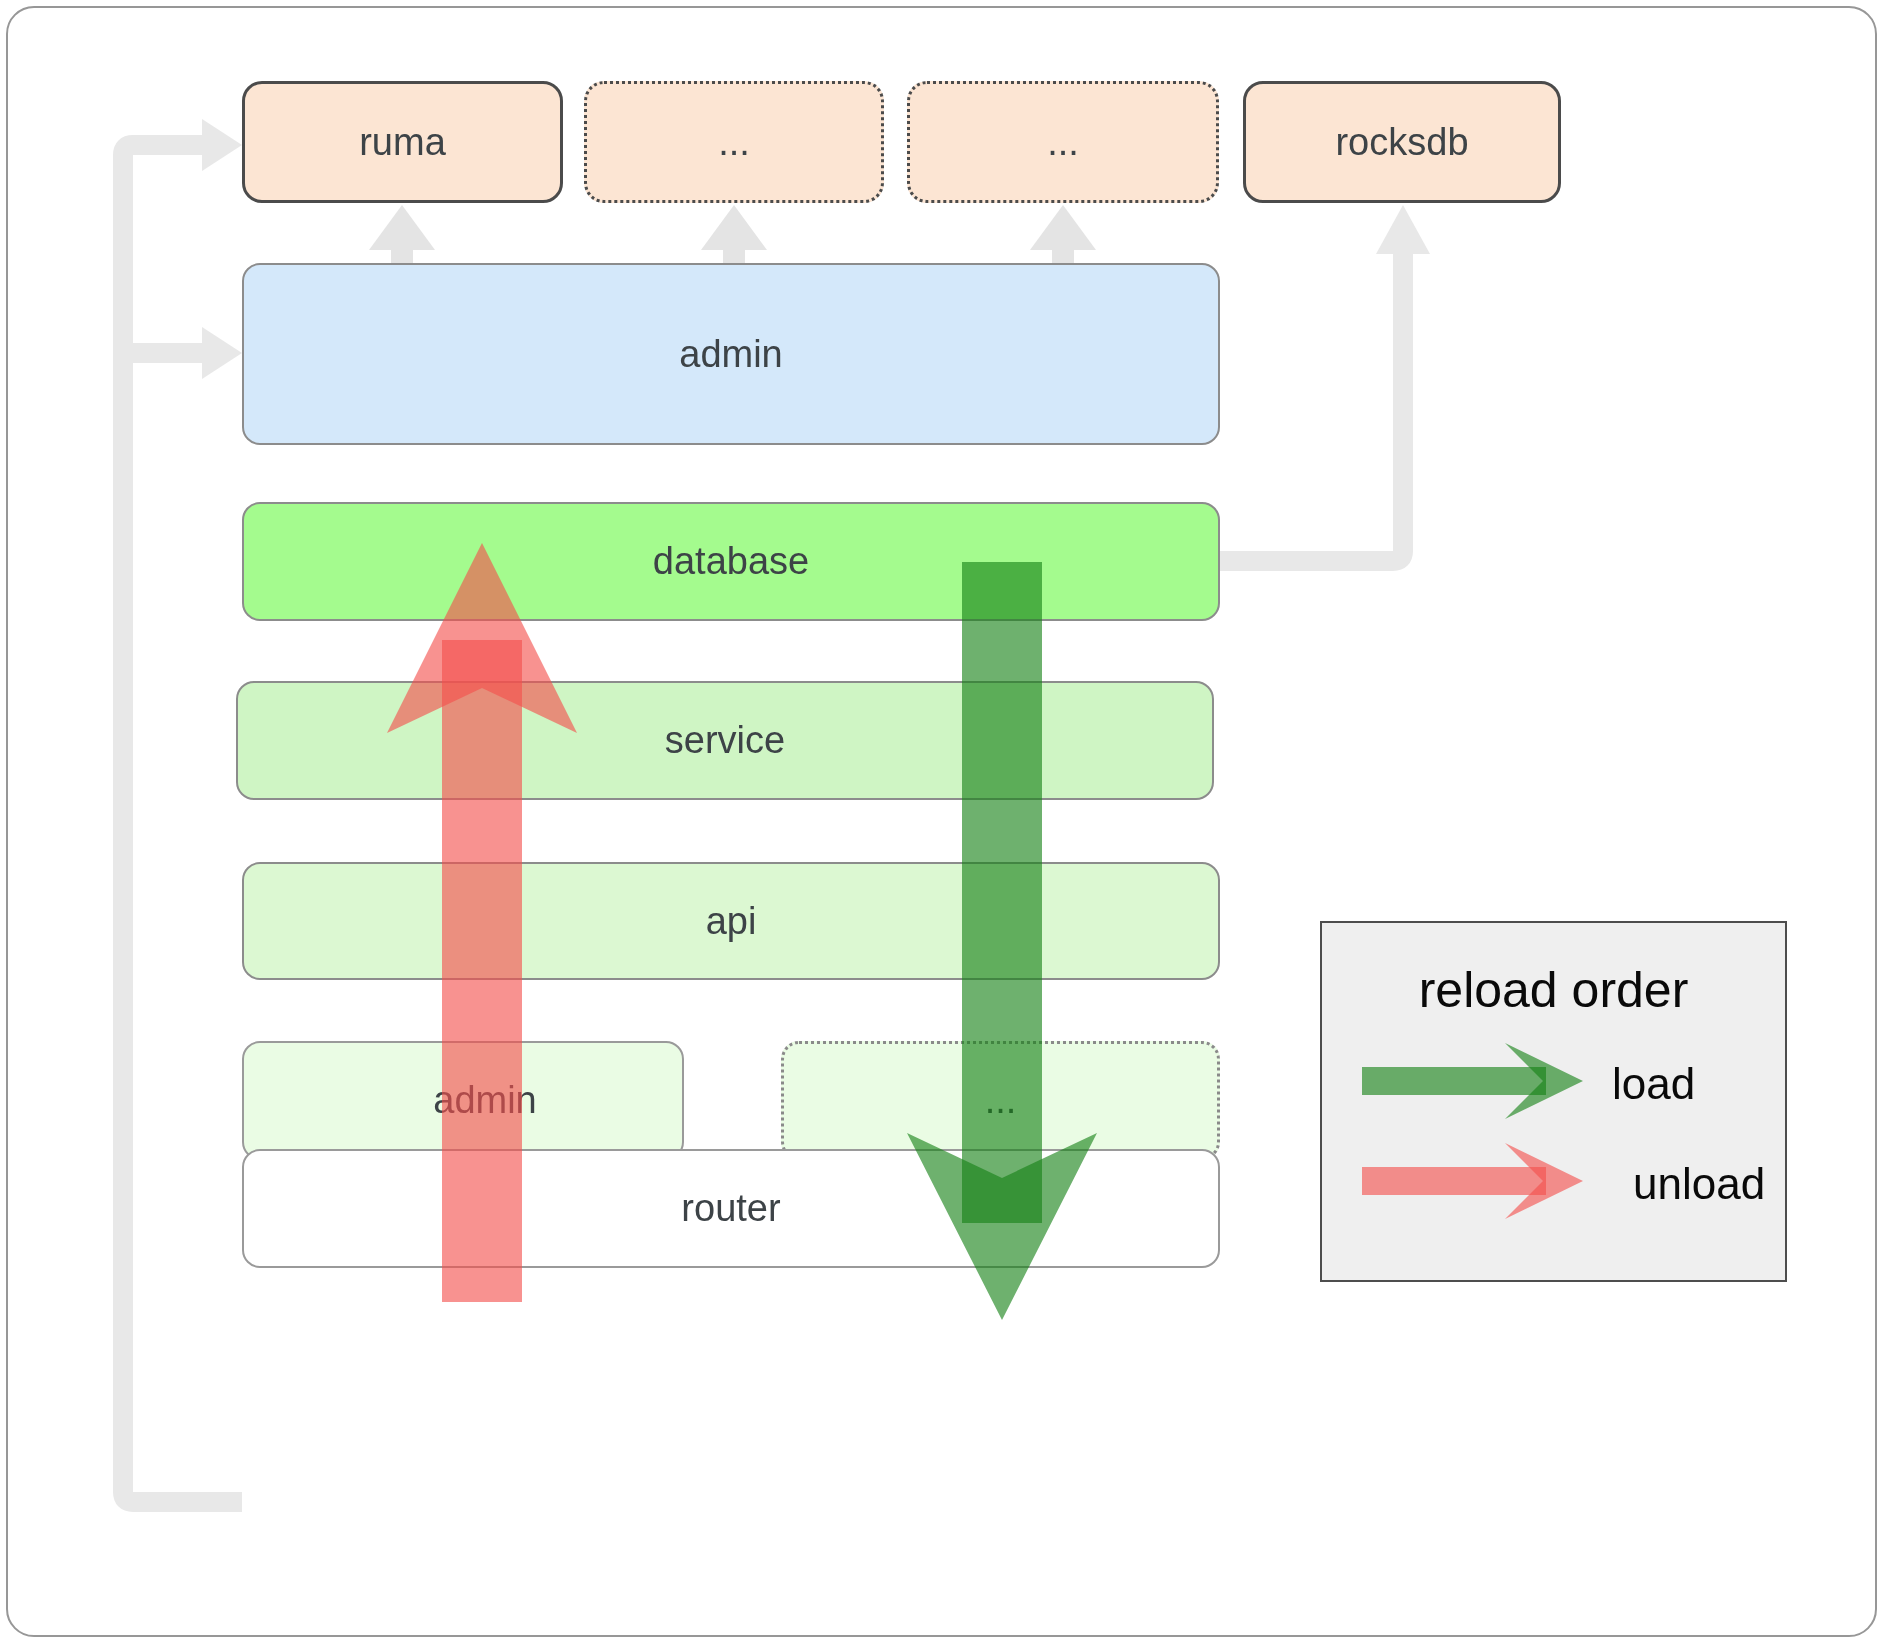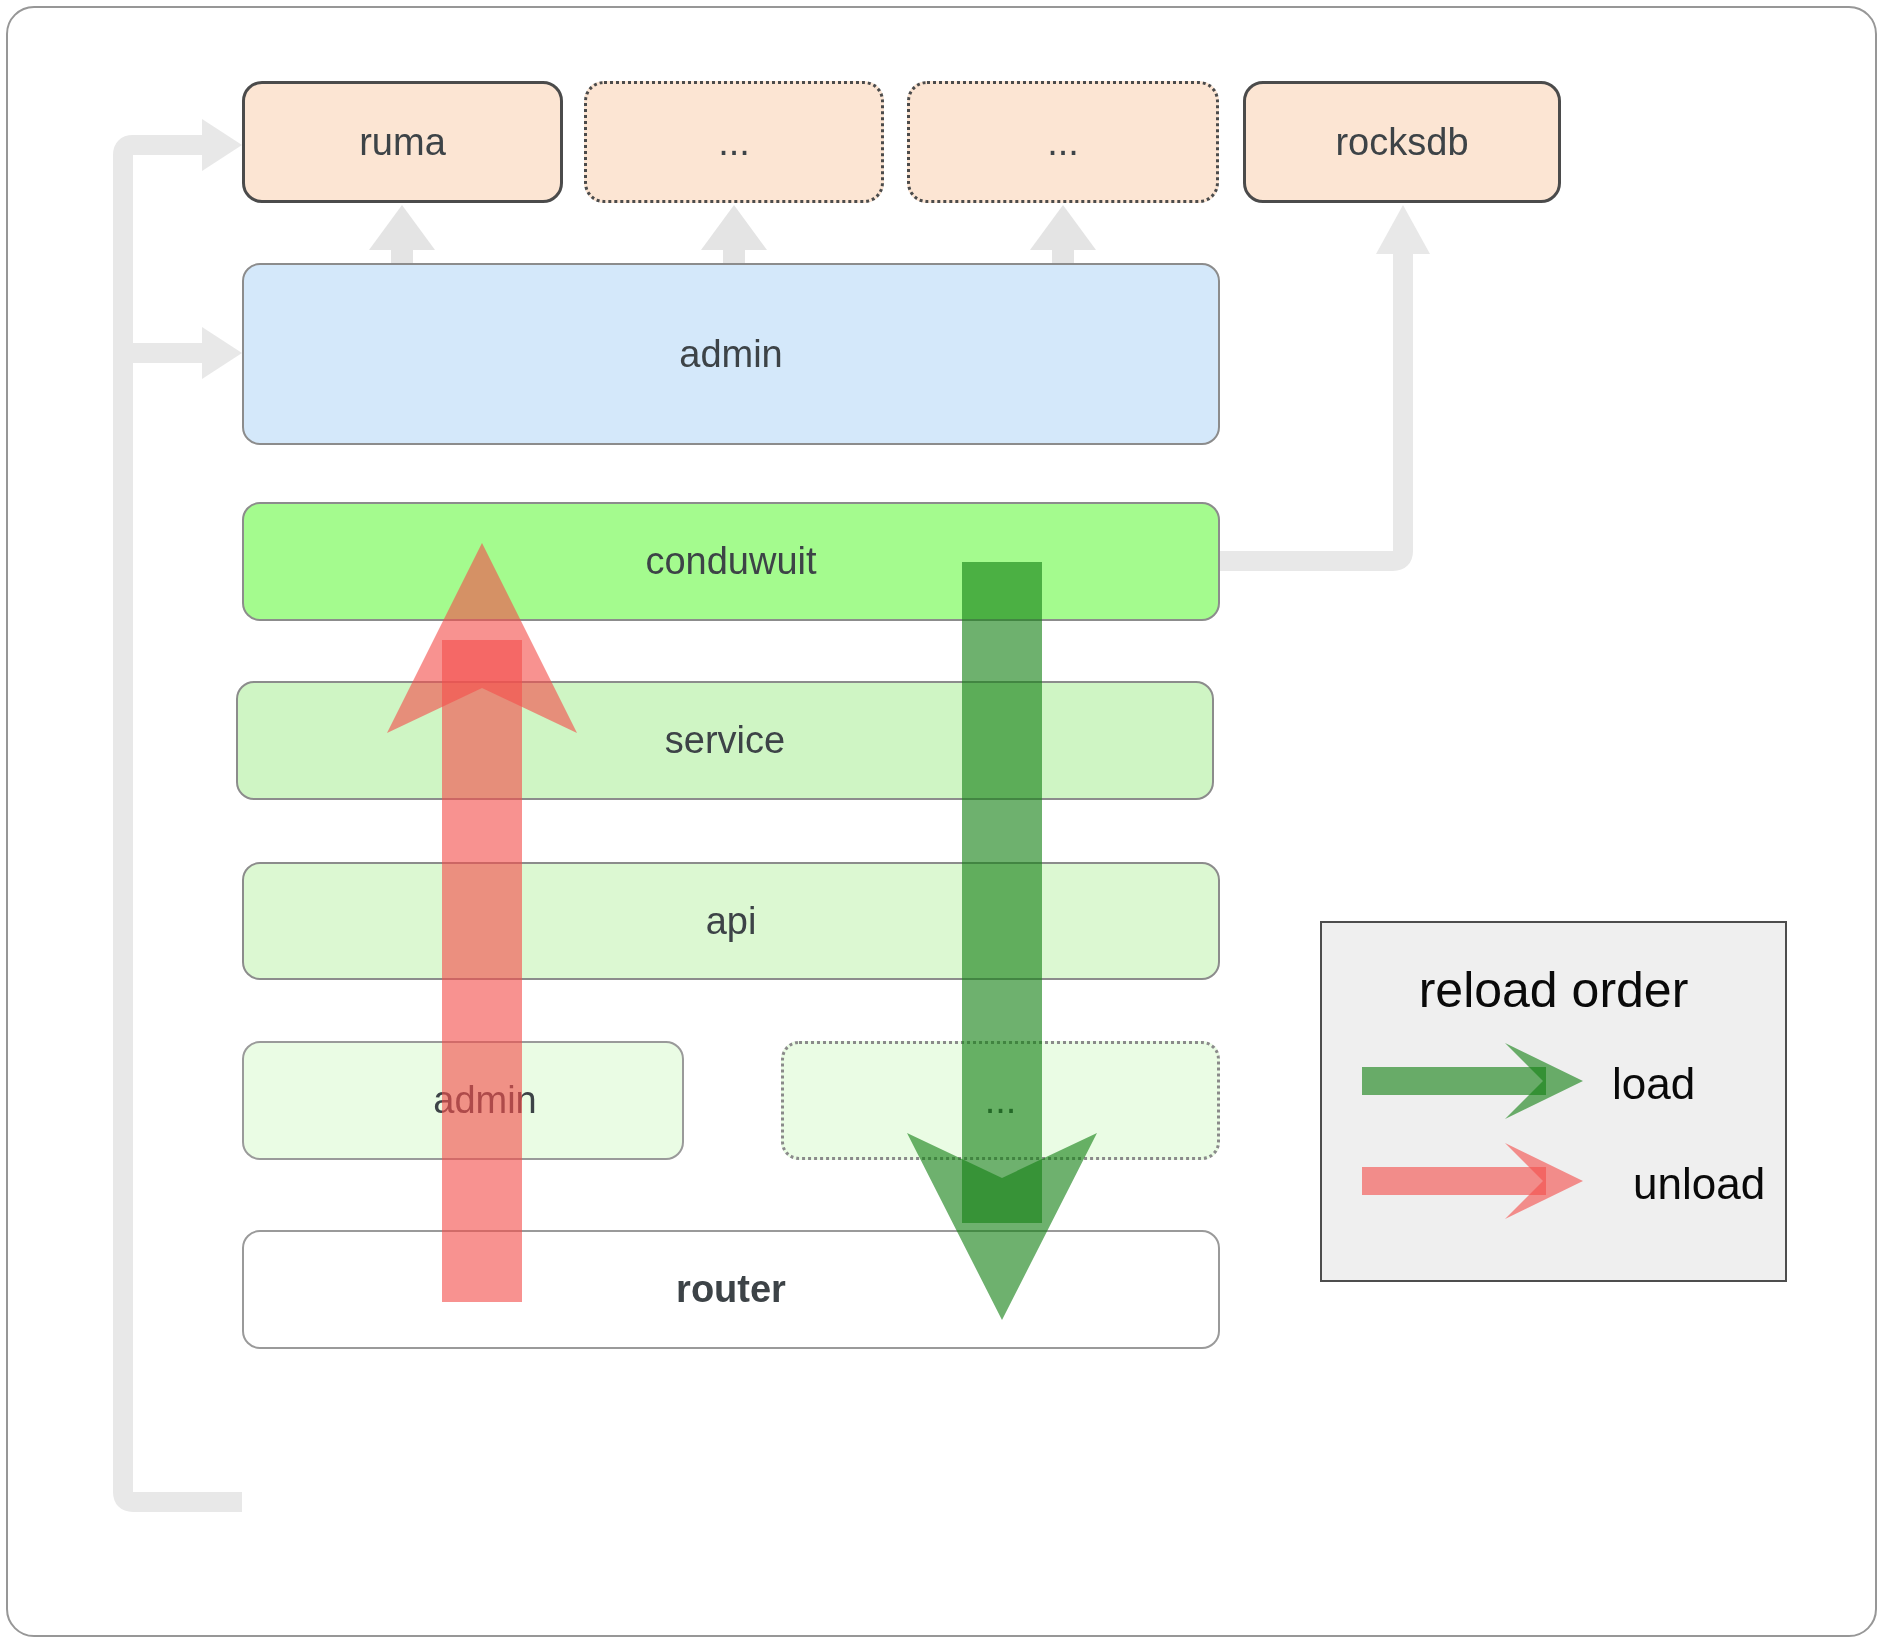--- a/index.html
+++ b/index.html
@@ -27,21 +27,21 @@
   .n-dots1{left:584px;top:81px;width:300px;height:122px;}
   .n-dots2{left:907px;top:81px;width:312px;height:122px;}
   .n-rocksdb{left:1243px;top:81px;width:318px;height:122px;}
   
   .n-core{left:242px;top:263px;width:978px;height:182px;background:#d4e8fa;border:2px solid #8c8c8c;}
   .n-database{left:242px;top:502px;width:978px;height:119px;background:#a4fb8e;border:2px solid #8c8c8c;}
   .n-service{left:236px;top:681px;width:978px;height:119px;background:#cff5c4;border:2px solid #8c8c8c;}
   .n-api{left:242px;top:862px;width:978px;height:118px;background:#dcf8d2;border:2px solid #8c8c8c;}
   .n-admin{left:242px;top:1041px;width:442px;height:119px;background:#eafce4;border:2px solid #9a9a9a;padding-left:44px;}
   .n-dots-admin{left:781px;top:1041px;width:439px;height:119px;background:#eafce4;border:3px dotted #8a8a8a;}
-  .n-router{left:242px;top:1230px;width:978px;height:119px;background:#ffffff;border:2px solid #9a9a9a;font-weight:bold;}
+  .n-router{left:242px;top:1149px;width:978px;height:119px;background:#ffffff;border:2px solid #9a9a9a;}
   .n-conduwuit{left:242px;top:1442px;width:978px;height:121px;background:#0b4c9c;border:3px solid #000000;
     color:#ffffff;font-weight:600;border-radius:24px;}
   
   .legend{
     position:absolute;left:1320px;top:921px;width:467px;height:361px;
     box-sizing:border-box;background:#efefef;border:2px solid #4d4d4d;z-index:2;
   }
   .legend-title{
     position:absolute;left:0;top:38px;width:100%;
     text-align:center;font-size:50px;color:#0a0a0a;
@@ -93,21 +93,21 @@
     <span>...</span>
   </div>
   <div class="node peach-solid n-rocksdb">
     <span>rocksdb</span>
   </div>
 
   <div class="node n-core">
     <span>admin</span>
   </div>
   <div class="node n-database">
-    <span>conduwuit</span>
+    <span>database</span>
   </div>
   <div class="node n-service">
     <span>service</span>
   </div>
   <div class="node n-api">
     <span>api</span>
   </div>
   <div class="node n-admin">
     <span>admin</span>
   </div>

